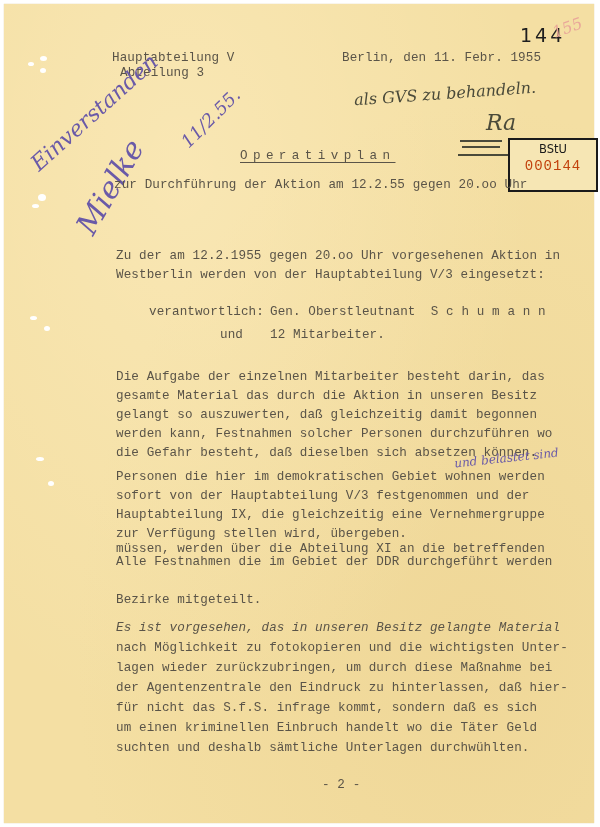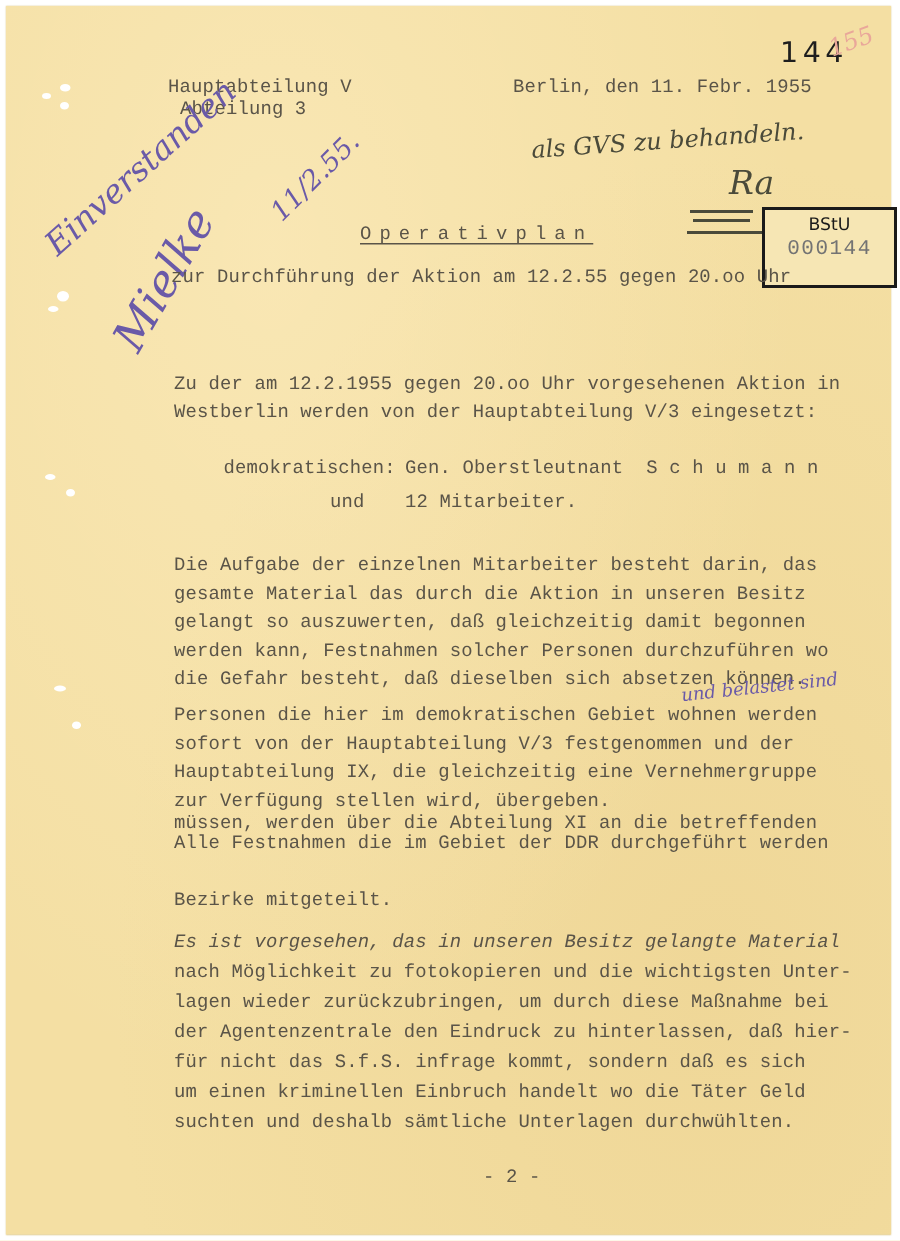--- a/index.html
+++ b/index.html
@@ -12,21 +12,21 @@
         radial-gradient(ellipse at 80% 80%, rgba(230,200,130,0.35), rgba(0,0,0,0) 60%);
       box-shadow: 0 0 1px #d9c58e;
     }
     .tw { font-family: "Liberation Mono", "DejaVu Sans Mono", monospace; color: #5a5448; font-size: 12.6px; position: absolute; white-space: pre; letter-spacing: 0.1px; }
     .hand { font-family: "DejaVu Serif", serif; font-style: italic; color: #6a5aa8; position: absolute; white-space: nowrap; }
     .hand-dark { color: #4a4a3a; }
     .page-num { font-family: "DejaVu Sans", sans-serif; font-size: 19px; color: #1e1e1e; position: absolute; left: 516px; top: 20px; letter-spacing: 3px; }
     .red-num { position: absolute; left: 548px; top: 14px; font-family: "DejaVu Serif", serif; font-style: italic; color: #e9a79a; font-size: 16px; transform: rotate(-20deg); }
     .stamp { position: absolute; left: 504px; top: 114px; width: 86px; height: 50px; border: 2px solid #1a1a1a; background: #f6e6b4; text-align: center; margin-top: 20px; }
     .stamp .s1 { font-family: "DejaVu Sans", sans-serif; font-size: 11.5px; color: #1a1a1a; margin-top: 2px; }
-    .stamp .s2 { font-family: "Liberation Mono", monospace; font-size: 14px; color: #737373; letter-spacing: 1px; margin-top: 2px; }
+    .stamp .s2 { font-family: "Liberation Mono", monospace; font-size: 14px; color: #c2410c; letter-spacing: 1px; margin-top: 2px; }
     .title { text-decoration: underline; text-underline-offset: 3px; letter-spacing: 5.4px; }
     .hole { position: absolute; background: #ffffff; border-radius: 50%; }
     .paraph-line { position: absolute; height: 1.5px; background: #4a4a3a; }
   </style>
 </head>
 <body>
 
 <div class="page">
 
   <div class="hole" style="left:36px;top:52px;width:7px;height:5px;"></div>
@@ -60,21 +60,21 @@
     <div class="s1">BStU</div>
     <div class="s2">000144</div>
   </div>
 
   <div class="tw title" style="left:236px;top:145px;">Operativplan</div>
   <div class="tw" style="left:110px;top:174px;">zur Durchführung der Aktion am 12.2.55 gegen 20.oo Uhr</div>
 
   <div class="tw" style="left:112px;top:245px;">Zu der am 12.2.1955 gegen 20.oo Uhr vorgesehenen Aktion in</div>
   <div class="tw" style="left:112px;top:264px;">Westberlin werden von der Hauptabteilung V/3 eingesetzt:</div>
 
-  <div class="tw" style="left:145px;top:301px;">demokratischen:</div>
+  <div class="tw" style="left:145px;top:301px;">verantwortlich:</div>
   <div class="tw" style="left:266px;top:301px;">Gen. Oberstleutnant  S c h u m a n n</div>
   <div class="tw" style="left:216px;top:324px;">und</div>
   <div class="tw" style="left:266px;top:324px;">12 Mitarbeiter.</div>
 
   <div class="tw" style="left:112px;top:366px;">Die Aufgabe der einzelnen Mitarbeiter besteht darin, das</div>
   <div class="tw" style="left:112px;top:385px;">gesamte Material das durch die Aktion in unseren Besitz</div>
   <div class="tw" style="left:112px;top:404px;">gelangt so auszuwerten, daß gleichzeitig damit begonnen</div>
   <div class="tw" style="left:112px;top:423px;">werden kann, Festnahmen solcher Personen durchzuführen wo</div>
   <div class="tw" style="left:112px;top:442px;">die Gefahr besteht, daß dieselben sich absetzen können.</div>
   <div class="hand" style="left:450px;top:447px;font-size:12px;transform:rotate(-6deg);">und belastet sind</div>

